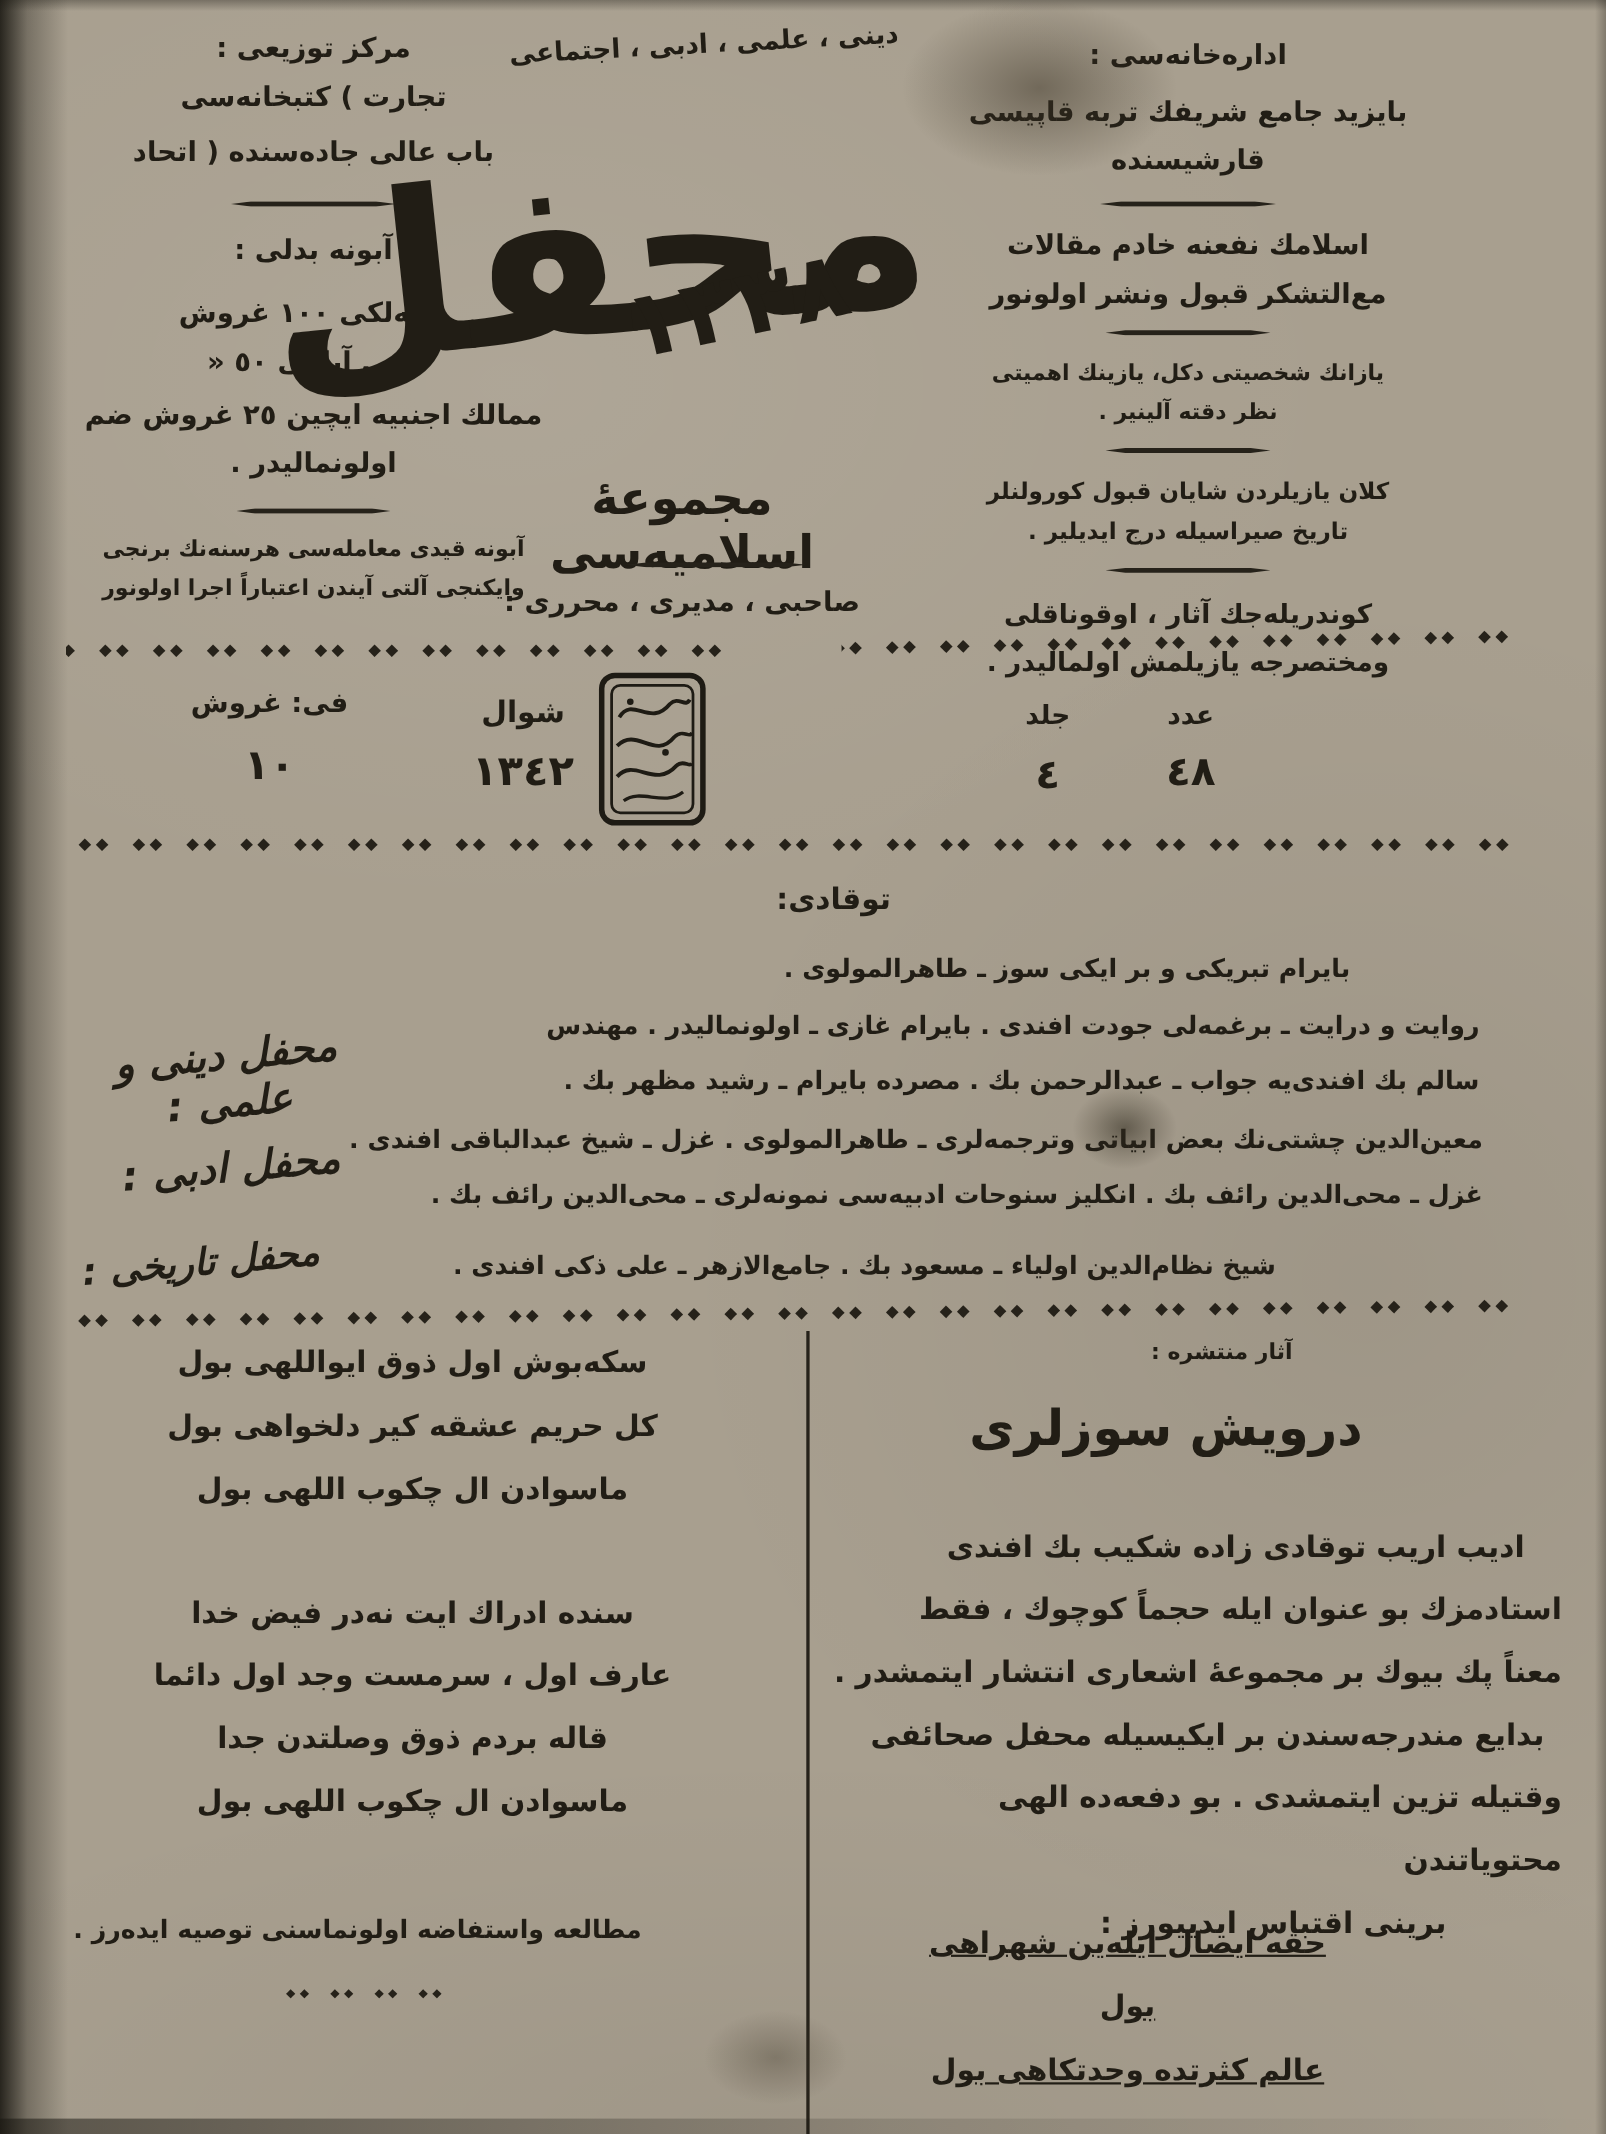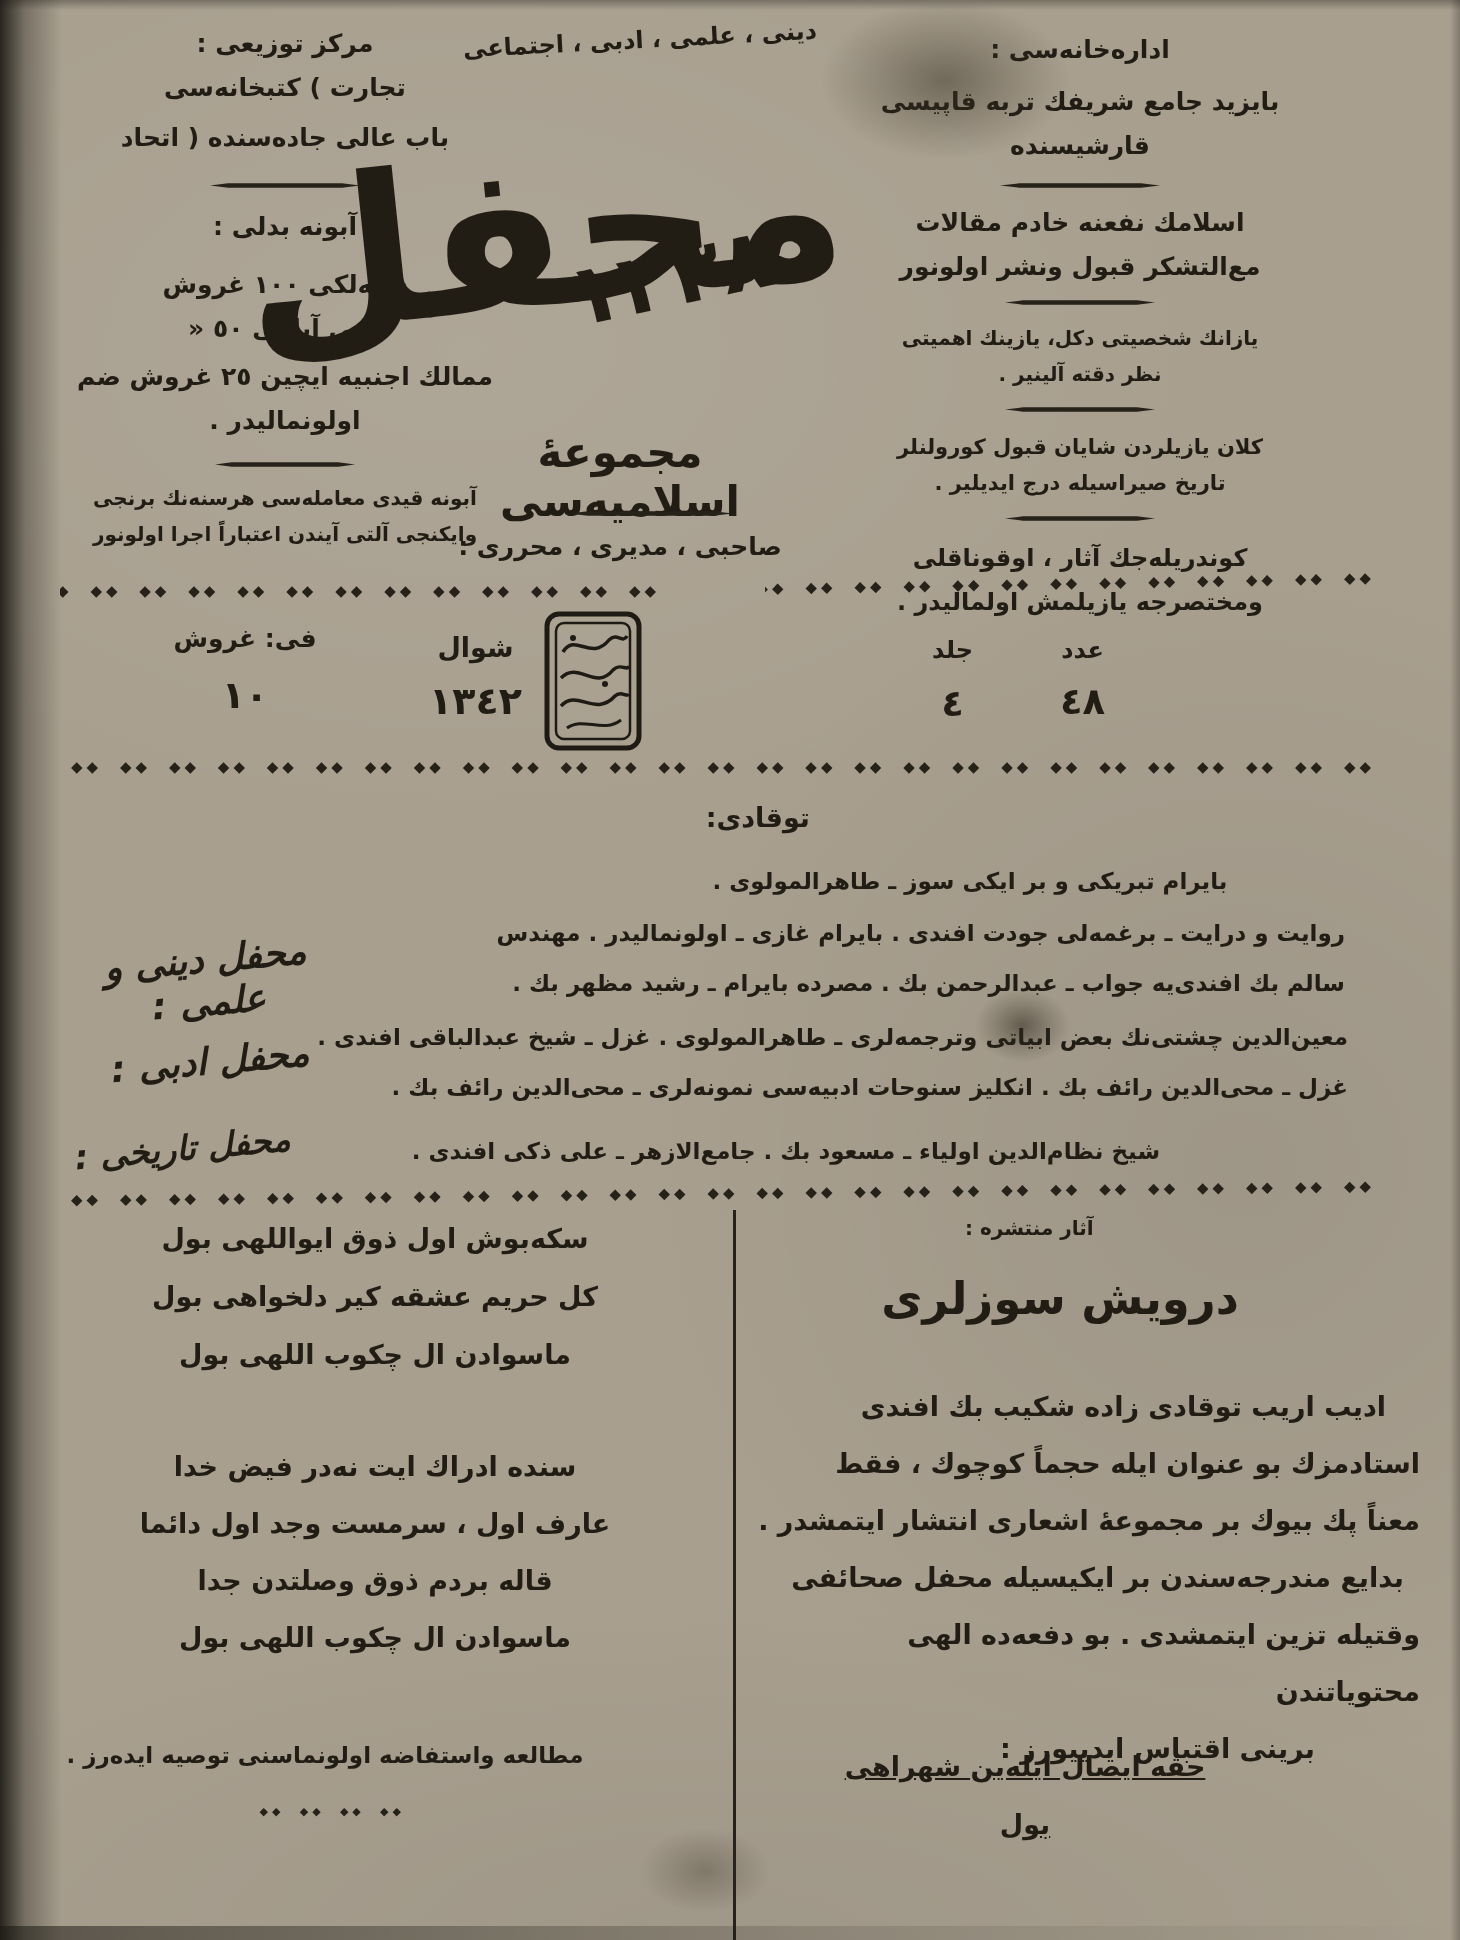--- a/index.html
+++ b/index.html
@@ -133,32 +133,33 @@
 
   <div class="abs calli" style="left:70px;top:1128px;width:225px;font-size:34px;transform:rotate(-5deg);text-align:center;">محفل تاریخی :</div>
   <div class="abs r b" style="left:270px;top:1126px;width:890px;font-size:23px;line-height:50px;">
     <div>شیخ نظام‌الدین اولیاء ـ مسعود بك . جامع‌الازهر ـ علی ذكی افندی .</div>
   </div>
 
   <div class="diamonds abs c" style="left:60px;top:1186px;width:1315px;font-size:15px;transform:rotate(-0.6deg);">◆◆  ◆◆  ◆◆  ◆◆  ◆◆  ◆◆  ◆◆  ◆◆  ◆◆  ◆◆  ◆◆  ◆◆  ◆◆  ◆◆  ◆◆  ◆◆  ◆◆  ◆◆  ◆◆  ◆◆  ◆◆  ◆◆  ◆◆  ◆◆  ◆◆  ◆◆  ◆◆  ◆◆  </div>
 
   <div class="vsep abs" style="left:733px;top:1210px;height:730px;"></div>
 
-  <div class="abs b" style="left:965px;top:1216px;width:210px;font-size:20px;text-align:left;">آثار منتشره :</div>
+  <div class="abs b" style="left:965px;top:1216px;width:210px;font-size:20px;text-align:right;">آثار منتشره :</div>
   <div class="abs c b" style="left:880px;top:1272px;width:360px;font-size:45px;">درویش سوزلری</div>
   <div class="abs r b" style="left:755px;top:1378px;width:665px;font-size:27px;line-height:57px;">
     <div style="padding-right:34px;">ادیب اریب توقادی زاده شكیب بك افندی</div>
     <div>استادمزك بو عنوان ایله حجماً كوچوك ، فقط</div>
     <div>معناً پك بیوك بر مجموعهٔ اشعاری انتشار ایتمشدر .</div>
     <div style="padding-right:16px;">بدایع مندرجه‌سندن بر ایكیسیله محفل صحائفی</div>
     <div>وقتیله تزین ایتمشدی . بو دفعه‌ده الهی محتویاتندن</div>
     <div style="text-align:center;padding-left:140px;">برینی اقتباس ایدییورز :</div>
   </div>
   <div class="abs c b" style="left:830px;top:1738px;width:390px;font-size:27px;line-height:58px;text-decoration:underline;">
     <div>حقه ایصال ایله‌ین شهراهی بول</div>
+    <div>عالم كثرتده وحدتكاهی بول</div>
   </div>
 
   <div class="abs c b" style="left:90px;top:1210px;width:570px;font-size:27px;line-height:58px;">
     <div>سكه‌بوش اول ذوق ایواللهی بول</div>
     <div>كل حریم عشقه كیر دلخواهی بول</div>
     <div>ماسوادن ال چكوب اللهی بول</div>
   </div>
   <div class="abs c b" style="left:90px;top:1438px;width:570px;font-size:27px;line-height:57px;">
     <div>سنده ادراك ایت نه‌در فیض خدا</div>
     <div>عارف اول ، سرمست وجد اول دائما</div>

